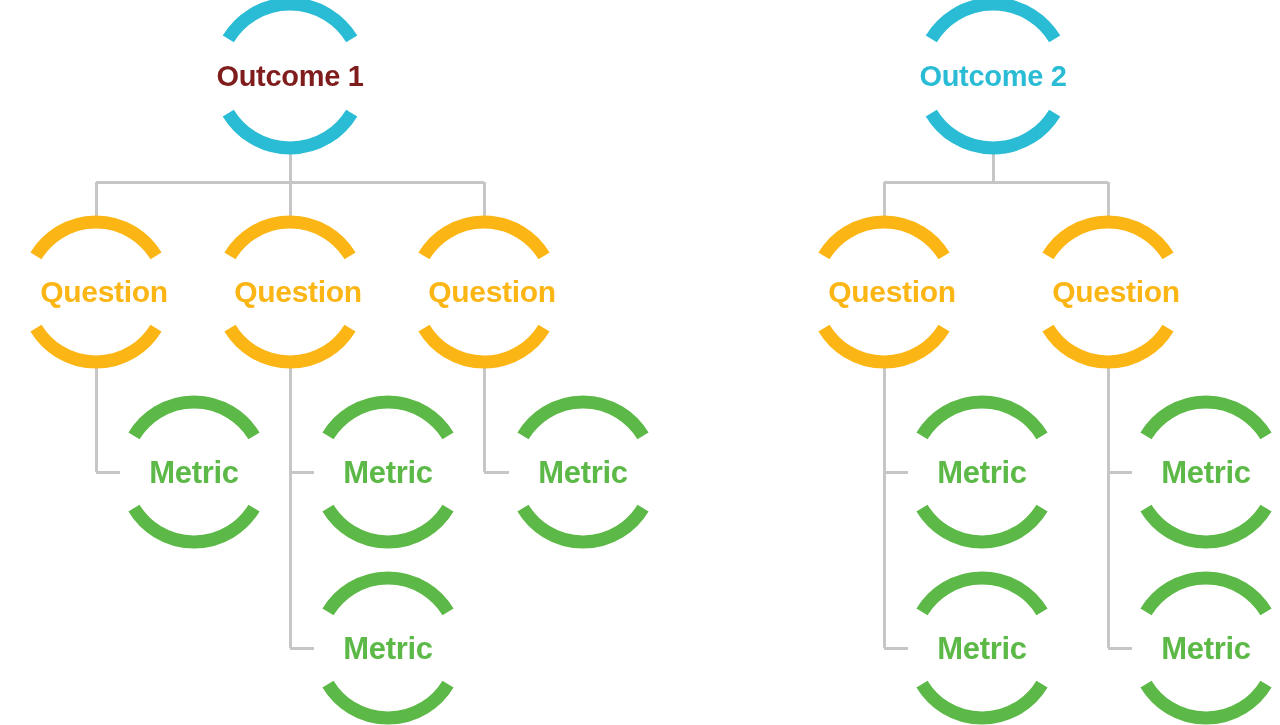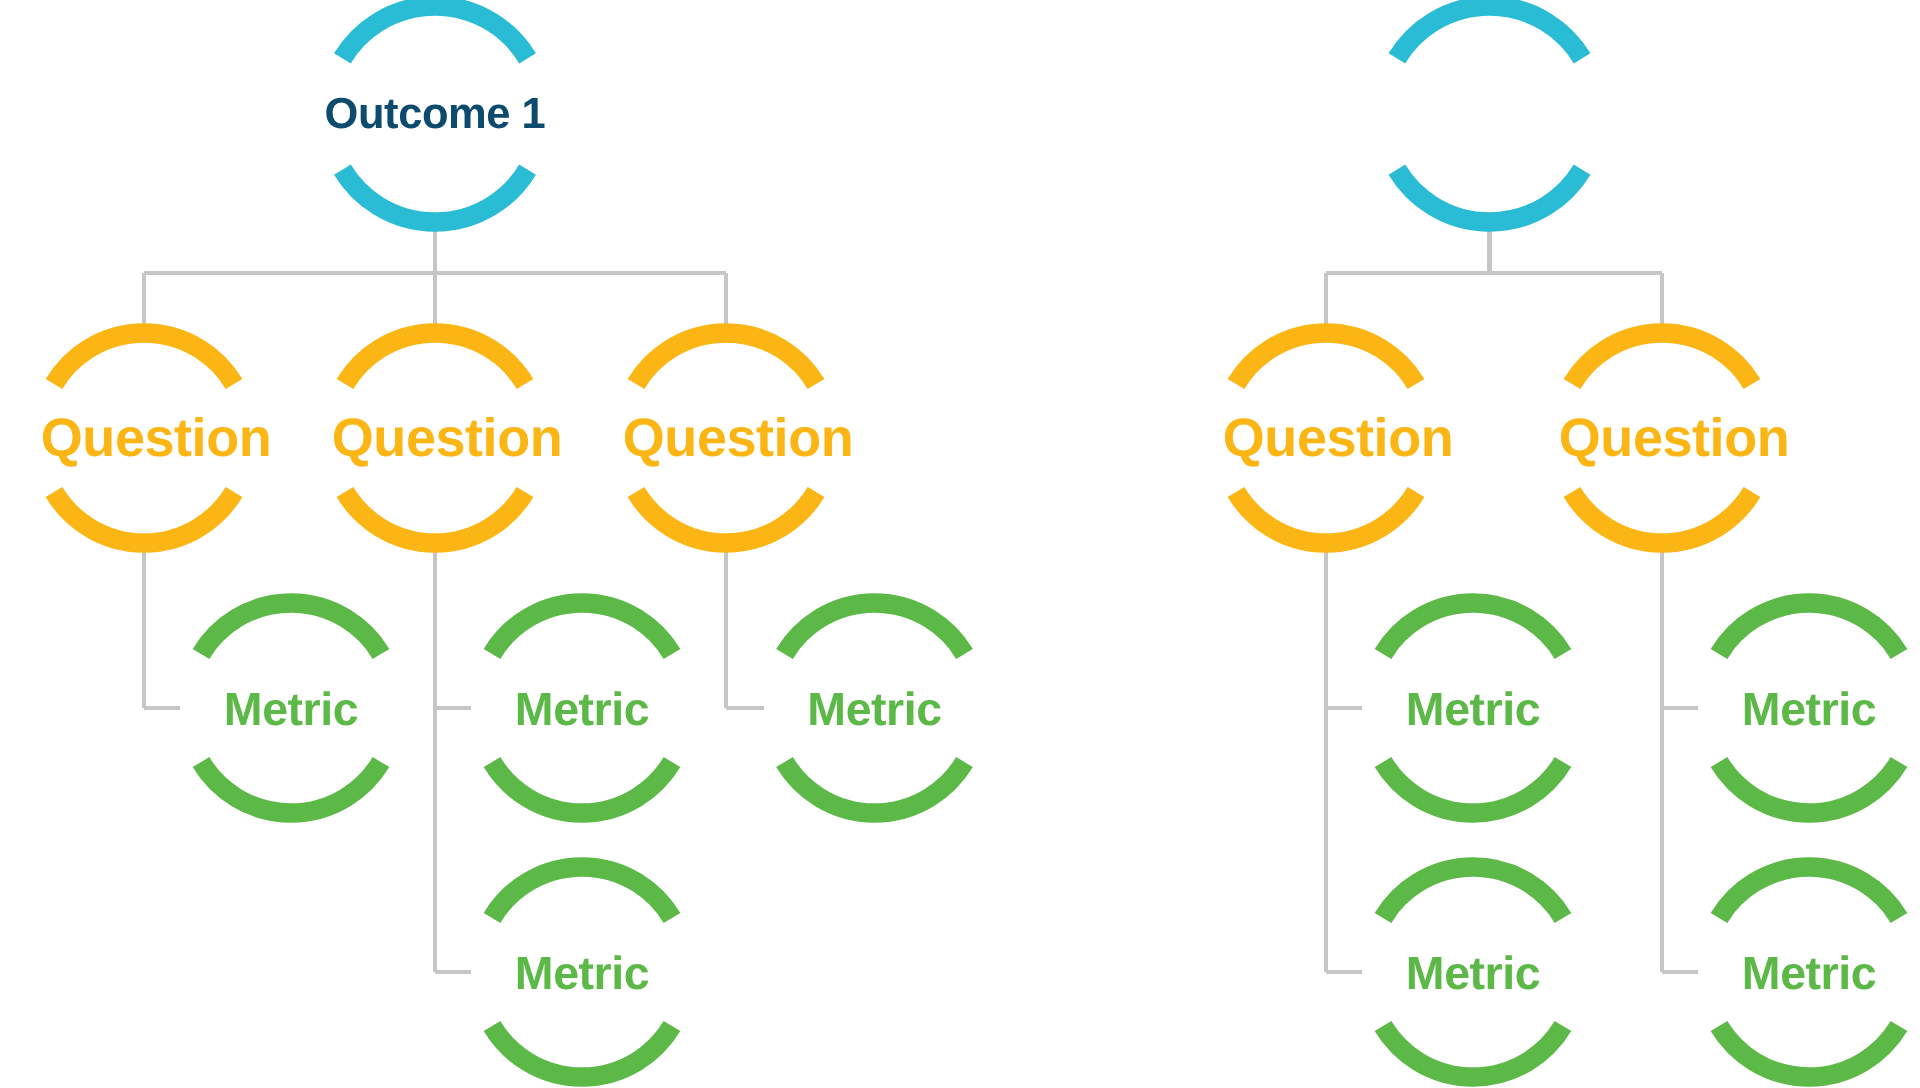--- a/index.html
+++ b/index.html
@@ -49,21 +49,21 @@
     white-space: nowrap;
     font-weight: bold;
     letter-spacing: -0.3px;
     line-height: 1;
     z-index: 2;
   }
   .node.outcome .node-label {
     font-size: 29px;
   }
   .node.question .node-label {
-    font-size: 36px;
+    font-size: 30px;
     margin-left: 16px;
   }
   .node.metric .node-label {
     font-size: 31px;
   }
 </style>
 </head>
 <body>
 
 <div id="diagram-root">
@@ -90,21 +90,21 @@
       <line x1="1108" y1="366" x2="1108" y2="648" stroke="#c6c6c6" stroke-width="3" shape-rendering="crispEdges"></line>
       <line x1="1108" y1="472" x2="1132" y2="472" stroke="#c6c6c6" stroke-width="3" shape-rendering="crispEdges"></line>
       <line x1="1108" y1="648" x2="1132" y2="648" stroke="#c6c6c6" stroke-width="3" shape-rendering="crispEdges"></line>
     </svg>
   <div id="node-layer">
       <div class="node outcome" style="left: 205px; top: -9px; width: 170px; height: 170px;">
         <svg class="ring" width="170" height="170" viewBox="0 0 170 170">
           <path d="M 23.28 47.92 A 72 72 0 0 1 146.72 47.92" fill="none" stroke="#29bcd4" stroke-width="13"></path>
           <path d="M 146.72 122.08 A 72 72 0 0 1 23.28 122.08" fill="none" stroke="#29bcd4" stroke-width="13"></path>
         </svg>
-        <span class="node-label" style="color: #0c4a6e;">Outcome 1</span>
+        <span class="node-label" style="color: #7f1d1d;">Outcome 1</span>
       </div>
       <div class="node question" style="left: 13px; top: 209px; width: 166px; height: 166px;">
         <svg class="ring" width="166" height="166" viewBox="0 0 166 166">
           <path d="M 23.00 46.95 A 70 70 0 0 1 143.00 46.95" fill="none" stroke="#fbb615" stroke-width="13"></path>
           <path d="M 143.00 119.05 A 70 70 0 0 1 23.00 119.05" fill="none" stroke="#fbb615" stroke-width="13"></path>
         </svg>
         <span class="node-label" style="color: rgb(251, 182, 21);">Question</span>
       </div>
       <div class="node metric" style="left: 111px; top: 389px; width: 166px; height: 166px;">
         <svg class="ring" width="166" height="166" viewBox="0 0 166 166">
@@ -146,20 +146,21 @@
           <path d="M 23.00 46.95 A 70 70 0 0 1 143.00 46.95" fill="none" stroke="#5cb947" stroke-width="13"></path>
           <path d="M 143.00 119.05 A 70 70 0 0 1 23.00 119.05" fill="none" stroke="#5cb947" stroke-width="13"></path>
         </svg>
         <span class="node-label" style="color: rgb(92, 185, 71);">Metric</span>
       </div>
       <div class="node outcome" style="left: 908px; top: -9px; width: 170px; height: 170px;">
         <svg class="ring" width="170" height="170" viewBox="0 0 170 170">
           <path d="M 23.28 47.92 A 72 72 0 0 1 146.72 47.92" fill="none" stroke="#29bcd4" stroke-width="13"></path>
           <path d="M 146.72 122.08 A 72 72 0 0 1 23.28 122.08" fill="none" stroke="#29bcd4" stroke-width="13"></path>
         </svg>
+        <span class="node-label" style="color: rgb(41, 188, 212);">Outcome 2</span>
       </div>
       <div class="node question" style="left: 801px; top: 209px; width: 166px; height: 166px;">
         <svg class="ring" width="166" height="166" viewBox="0 0 166 166">
           <path d="M 23.00 46.95 A 70 70 0 0 1 143.00 46.95" fill="none" stroke="#fbb615" stroke-width="13"></path>
           <path d="M 143.00 119.05 A 70 70 0 0 1 23.00 119.05" fill="none" stroke="#fbb615" stroke-width="13"></path>
         </svg>
         <span class="node-label" style="color: rgb(251, 182, 21);">Question</span>
       </div>
       <div class="node metric" style="left: 899px; top: 389px; width: 166px; height: 166px;">
         <svg class="ring" width="166" height="166" viewBox="0 0 166 166">

